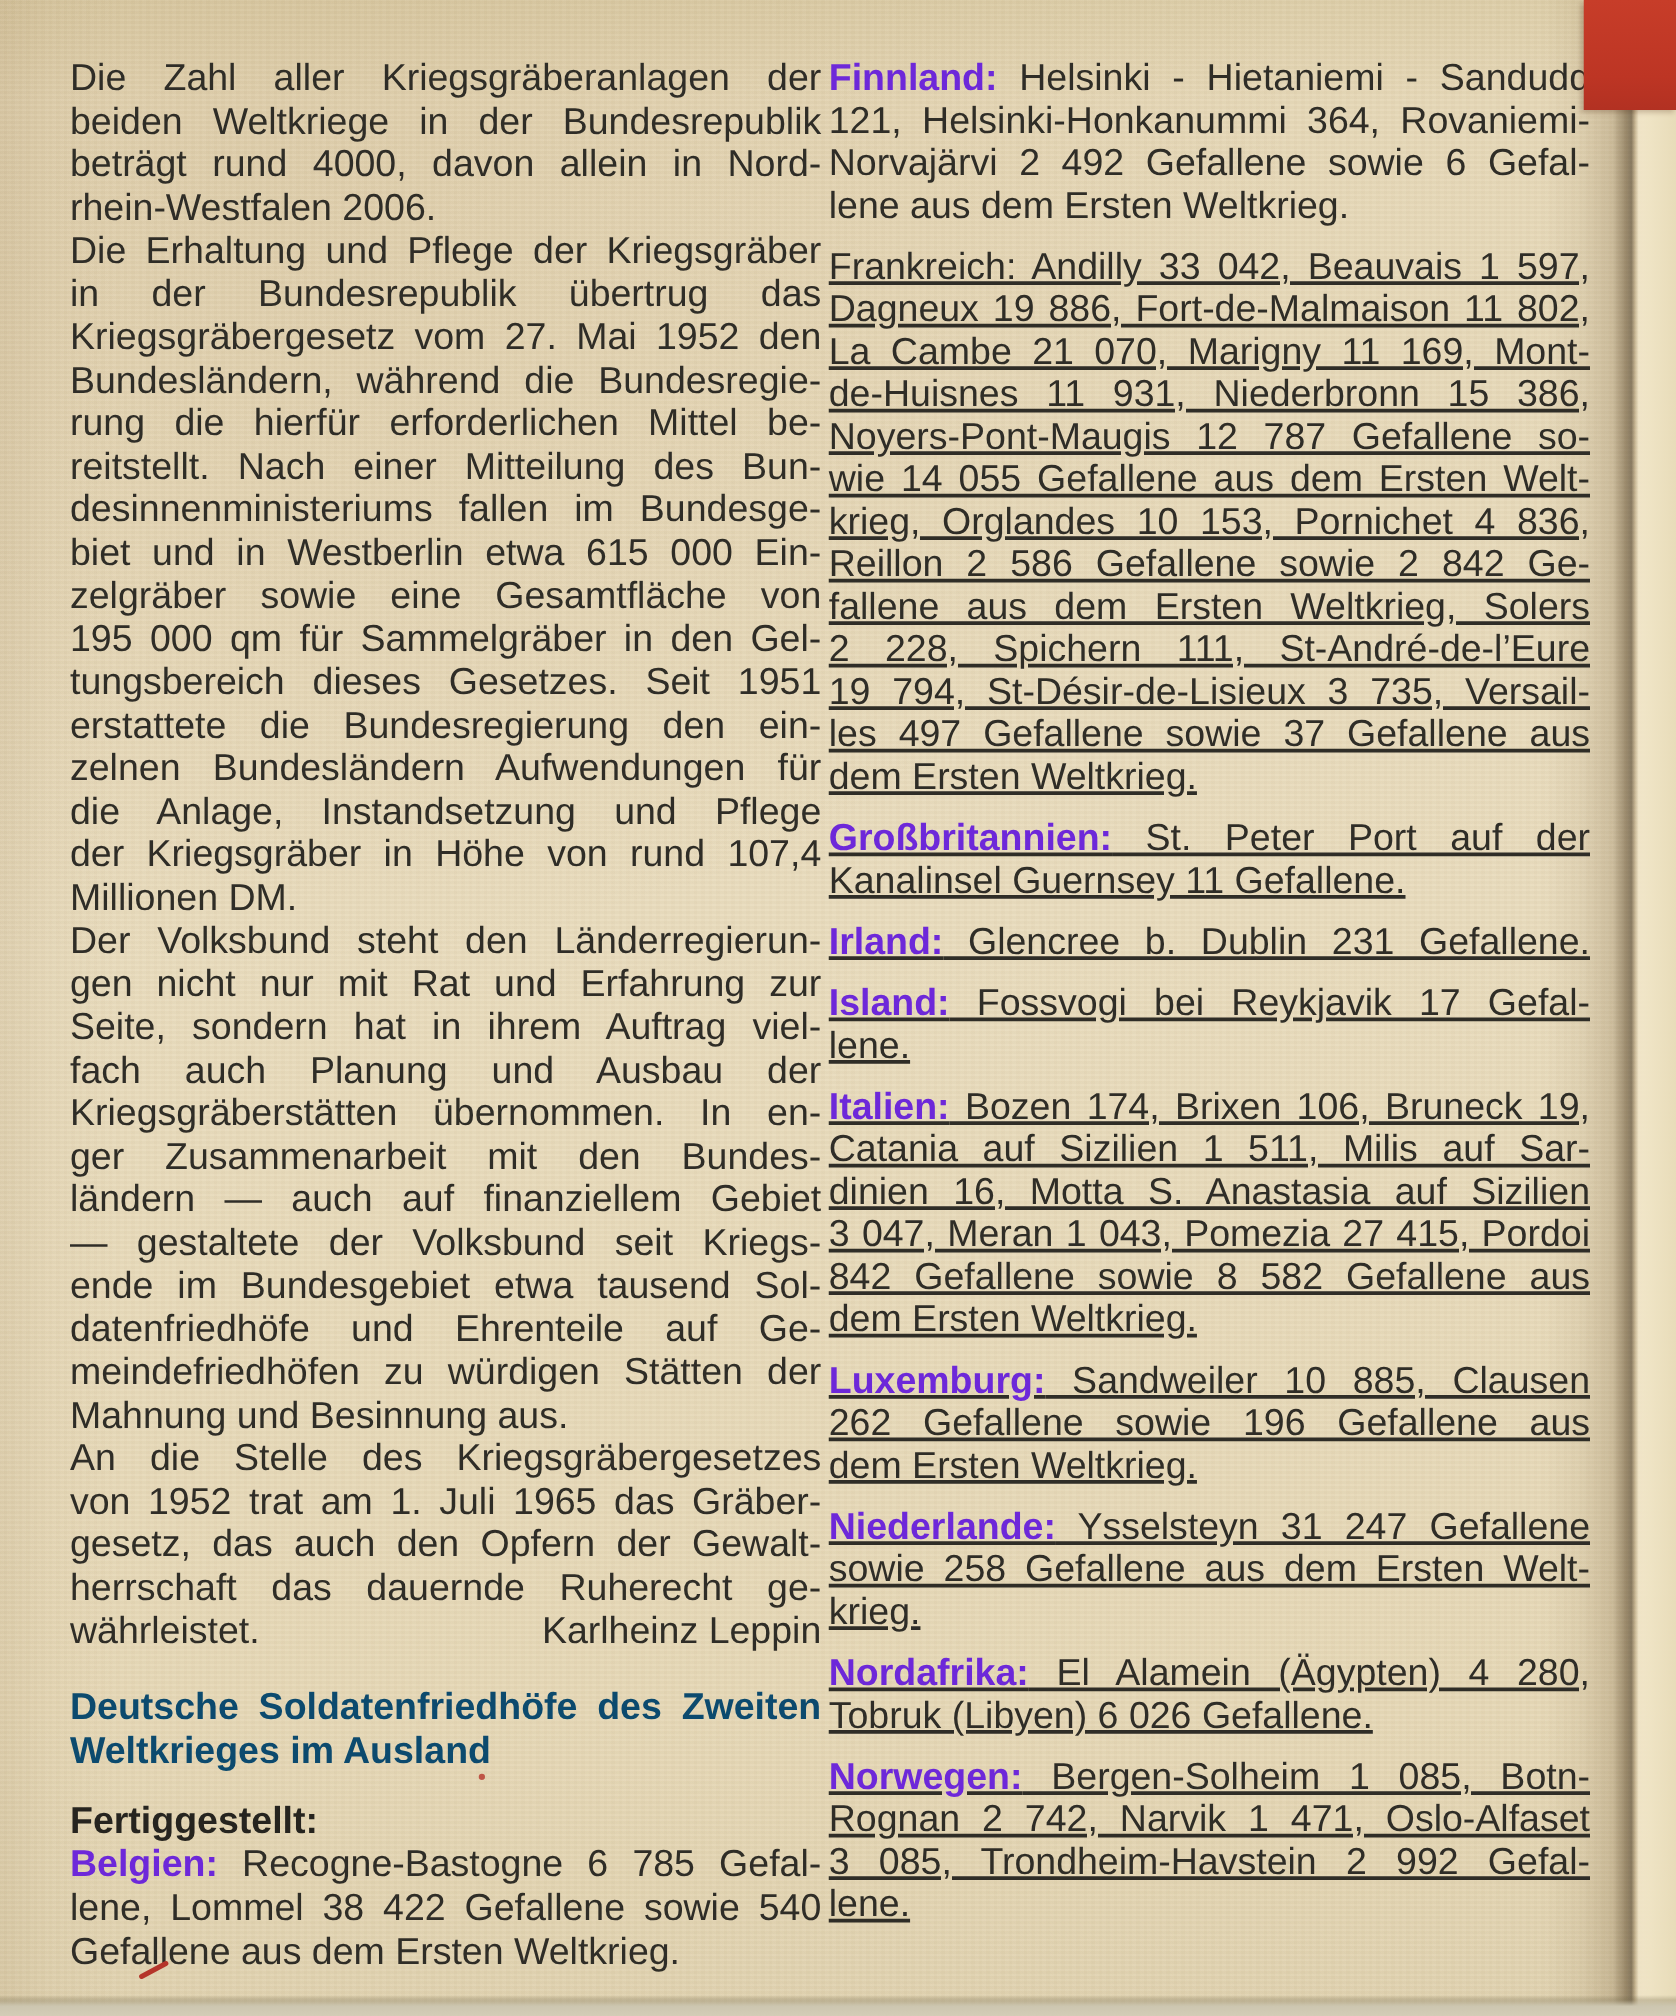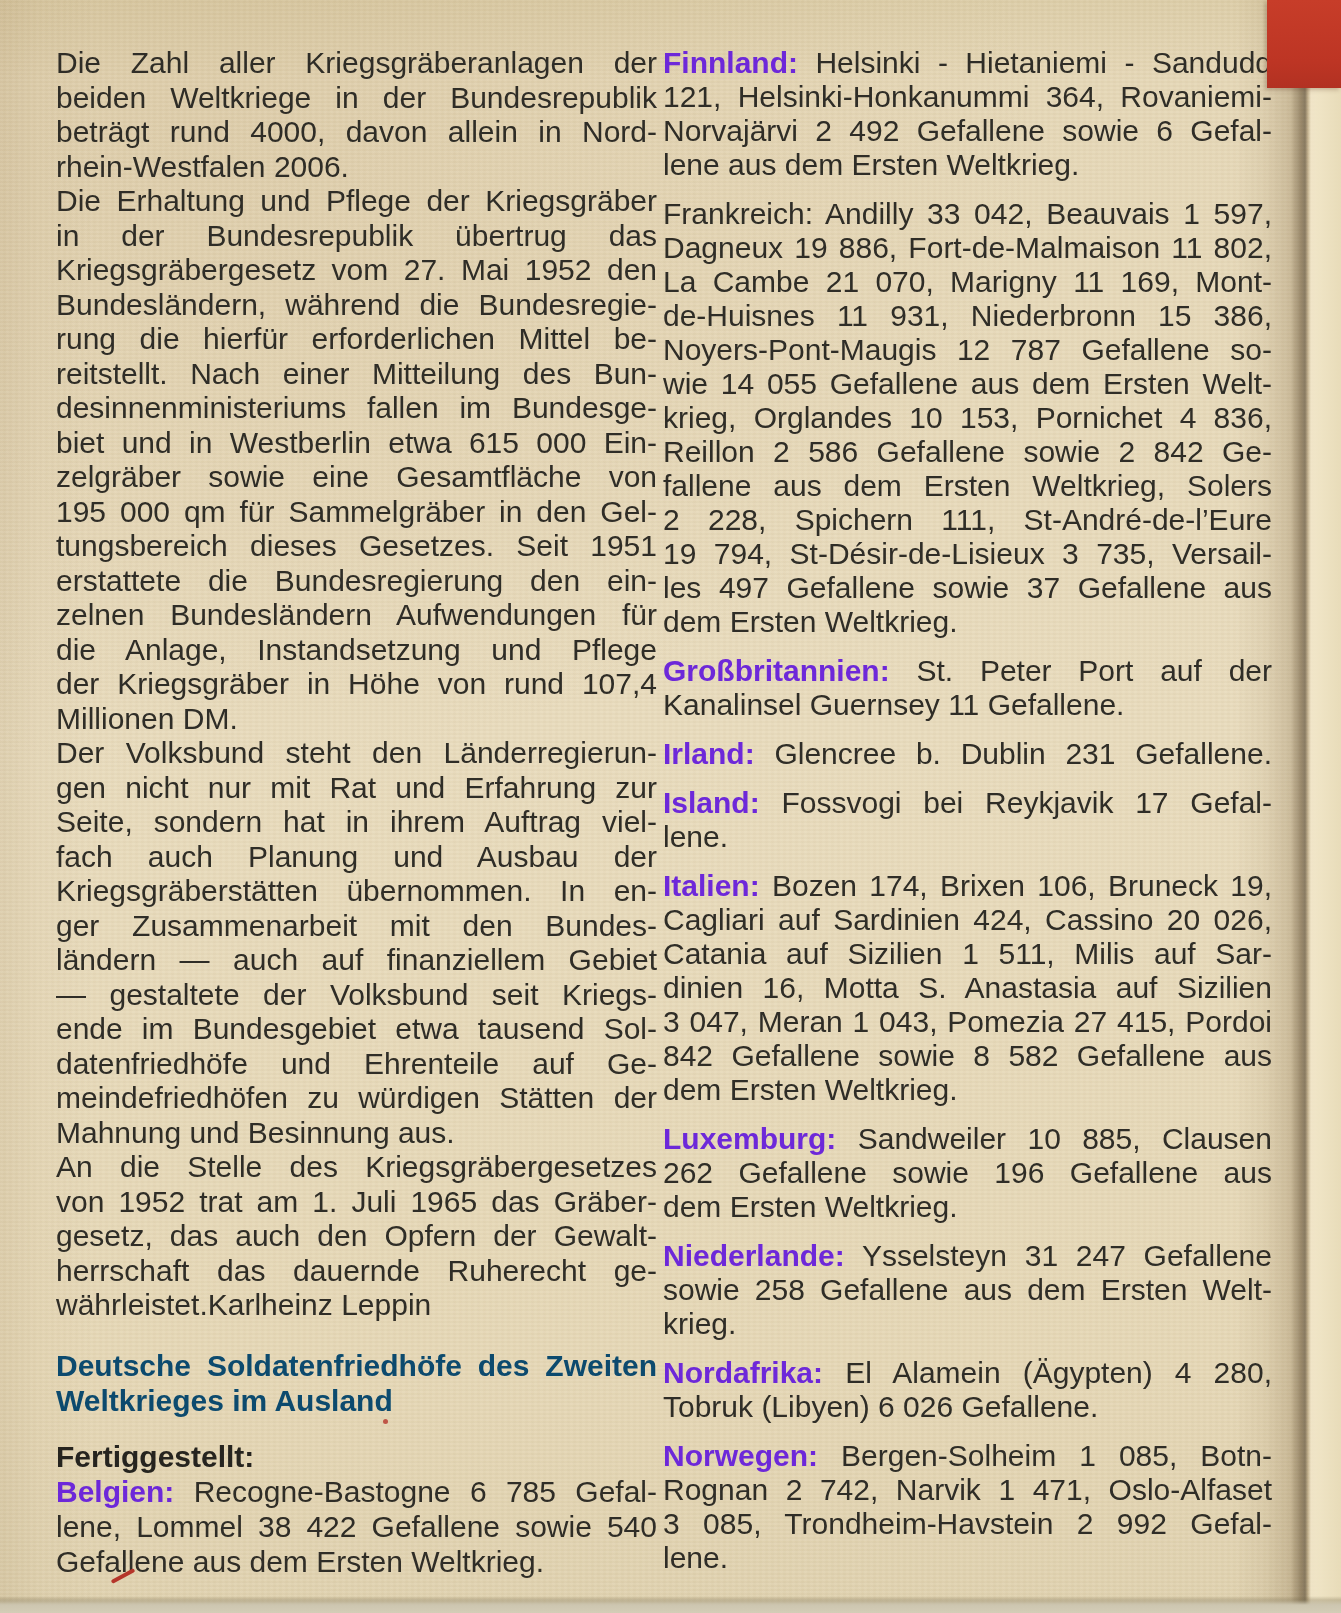--- a/index.html
+++ b/index.html
@@ -55,28 +55,28 @@
 
   .line{
     font-size:30px;
     line-height:34.5px;
     text-align:justify;
     text-justify:inter-word;
     letter-spacing:0;
   }
   .col-right .line{line-height:34px;}
   .line.j{text-align-last:justify;}
-  .line.split{display:flex;justify-content:flex-start;text-align:left;}
+  .line.split{display:flex;justify-content:space-between;text-align:left;}
   .lead{font-weight:700;color:#6d28d9;}
   .heading{margin-top:25px;}
   .heading .line{font-weight:700;color:#0c4a6e;line-height:35px;}
   .subheading{margin-top:21px;}
   .subheading .line{font-weight:700;color:#26241f;line-height:35px;}
   .col-left .entry .line{line-height:35px;}
-  .col-right .block + .block{margin-top:15px;}
+  .col-right .block + .block{margin-top:15px;text-decoration:underline;}
 </style>
 </head>
 <body>
 
 <div class="paper-texture"></div>
 <div class="gutter"></div>
 <div class="corner-tab"></div>
 <div class="bottom-edge"></div>
 <div class="ink-mark squiggle"></div>
 <div class="ink-mark dot"></div>
@@ -171,21 +171,20 @@
     </div>
     <div class="block entry">
       <div class="line j"><span class="lead">Irland:</span><span> Glencree b. Dublin 231 Gefallene.</span></div>
     </div>
     <div class="block entry">
       <div class="line j"><span class="lead">Island:</span><span> Fossvogi bei Reykjavik 17 Gefal-</span></div>
       <div class="line"><span>lene.</span></div>
     </div>
     <div class="block entry">
       <div class="line j"><span class="lead">Italien:</span><span> Bozen 174, Brixen 106, Bruneck 19,</span></div>
-      <div class="line j"><span>Cagliari auf Sardinien 424, Cassino 20 026,</span></div>
       <div class="line j"><span>Catania auf Sizilien 1 511, Milis auf Sar-</span></div>
       <div class="line j"><span>dinien 16, Motta S. Anastasia auf Sizilien</span></div>
       <div class="line j"><span>3 047, Meran 1 043, Pomezia 27 415, Pordoi</span></div>
       <div class="line j"><span>842 Gefallene sowie 8 582 Gefallene aus</span></div>
       <div class="line"><span>dem Ersten Weltkrieg.</span></div>
     </div>
     <div class="block entry">
       <div class="line j"><span class="lead">Luxemburg:</span><span> Sandweiler 10 885, Clausen</span></div>
       <div class="line j"><span>262 Gefallene sowie 196 Gefallene aus</span></div>
       <div class="line"><span>dem Ersten Weltkrieg.</span></div>

